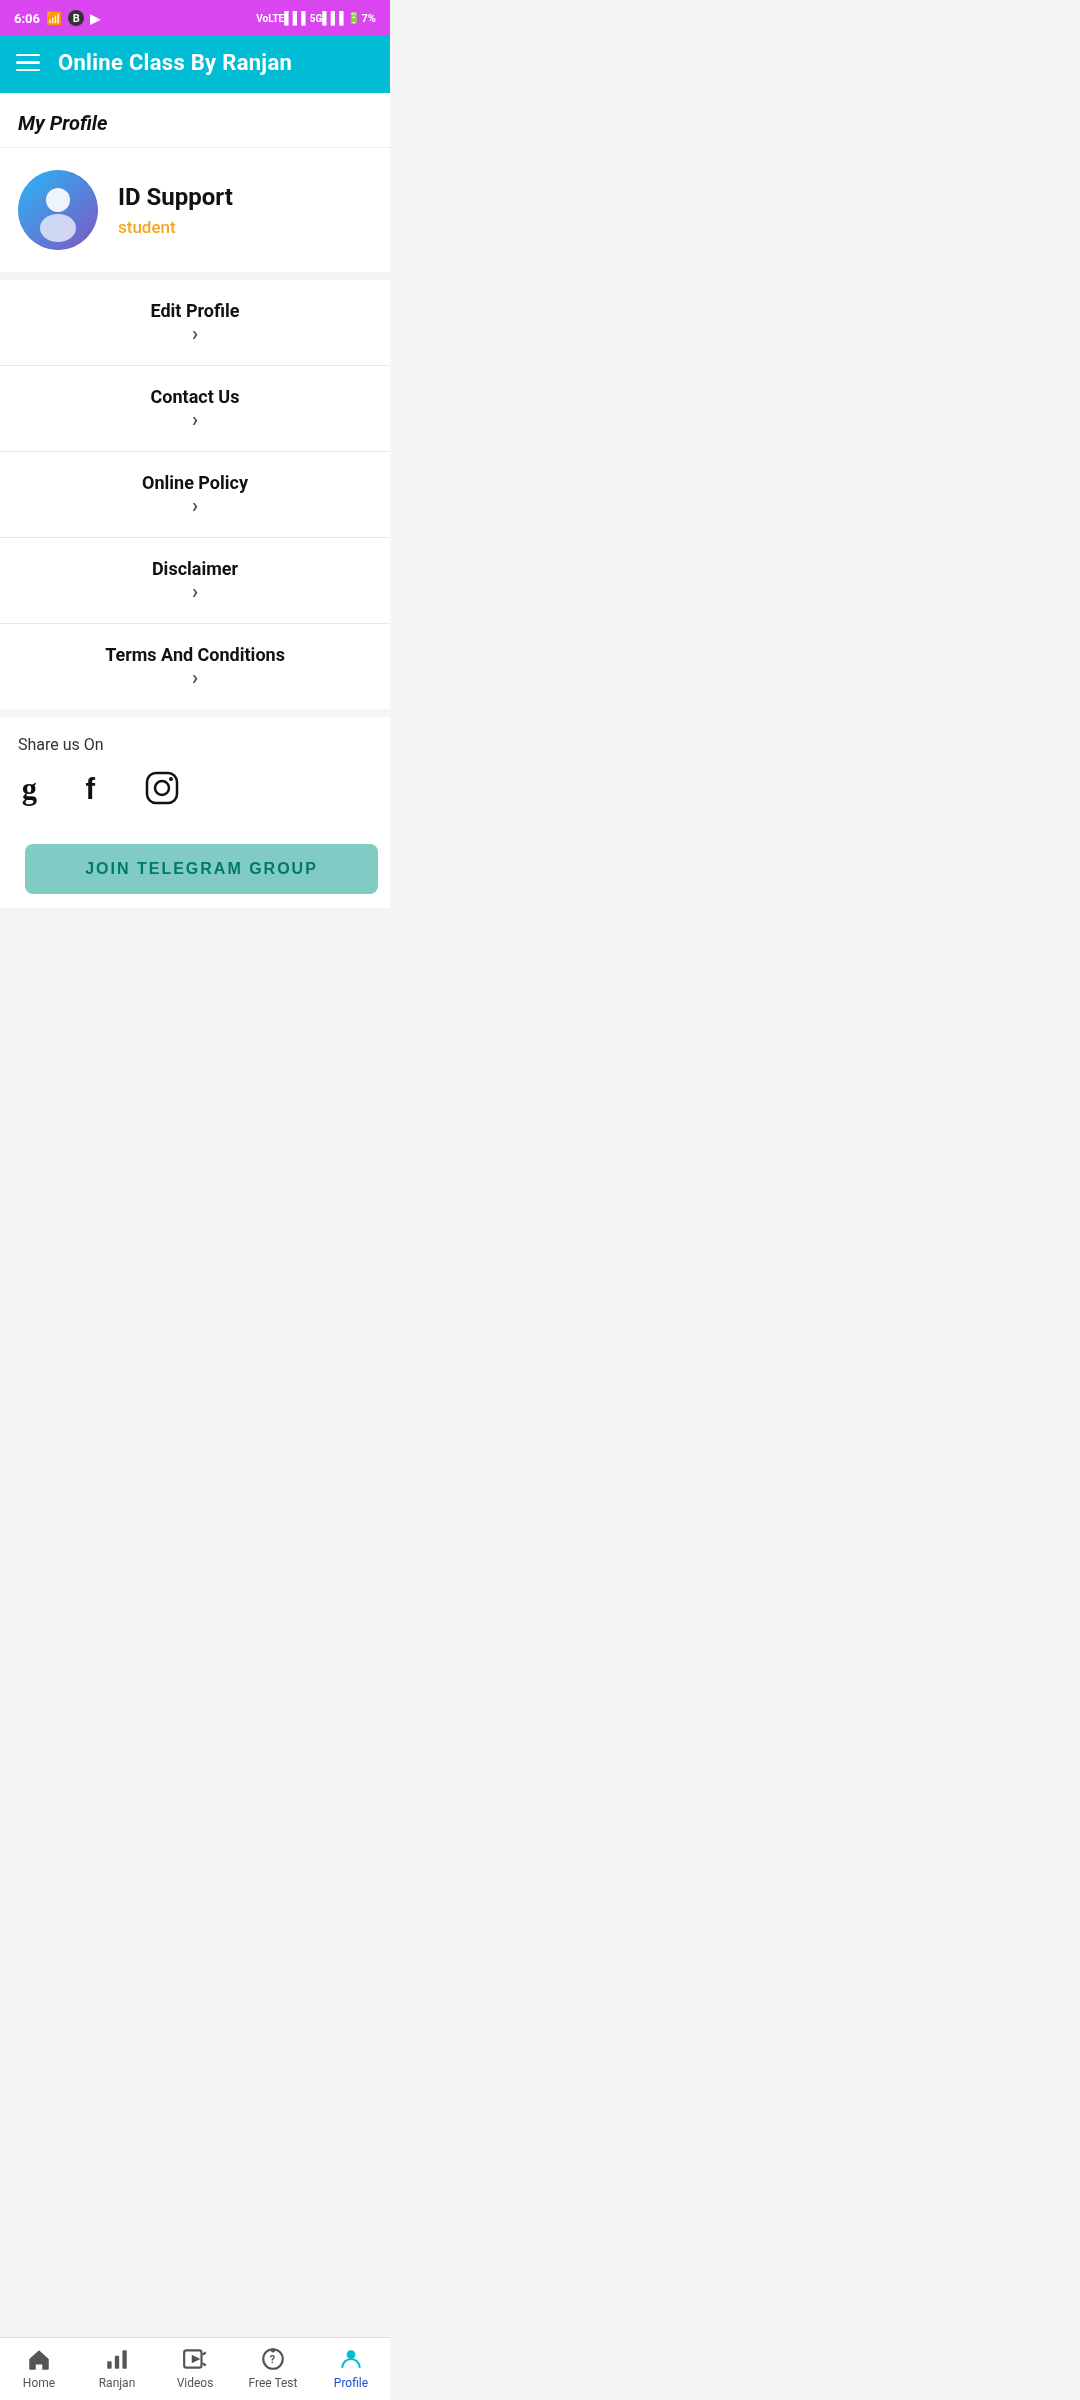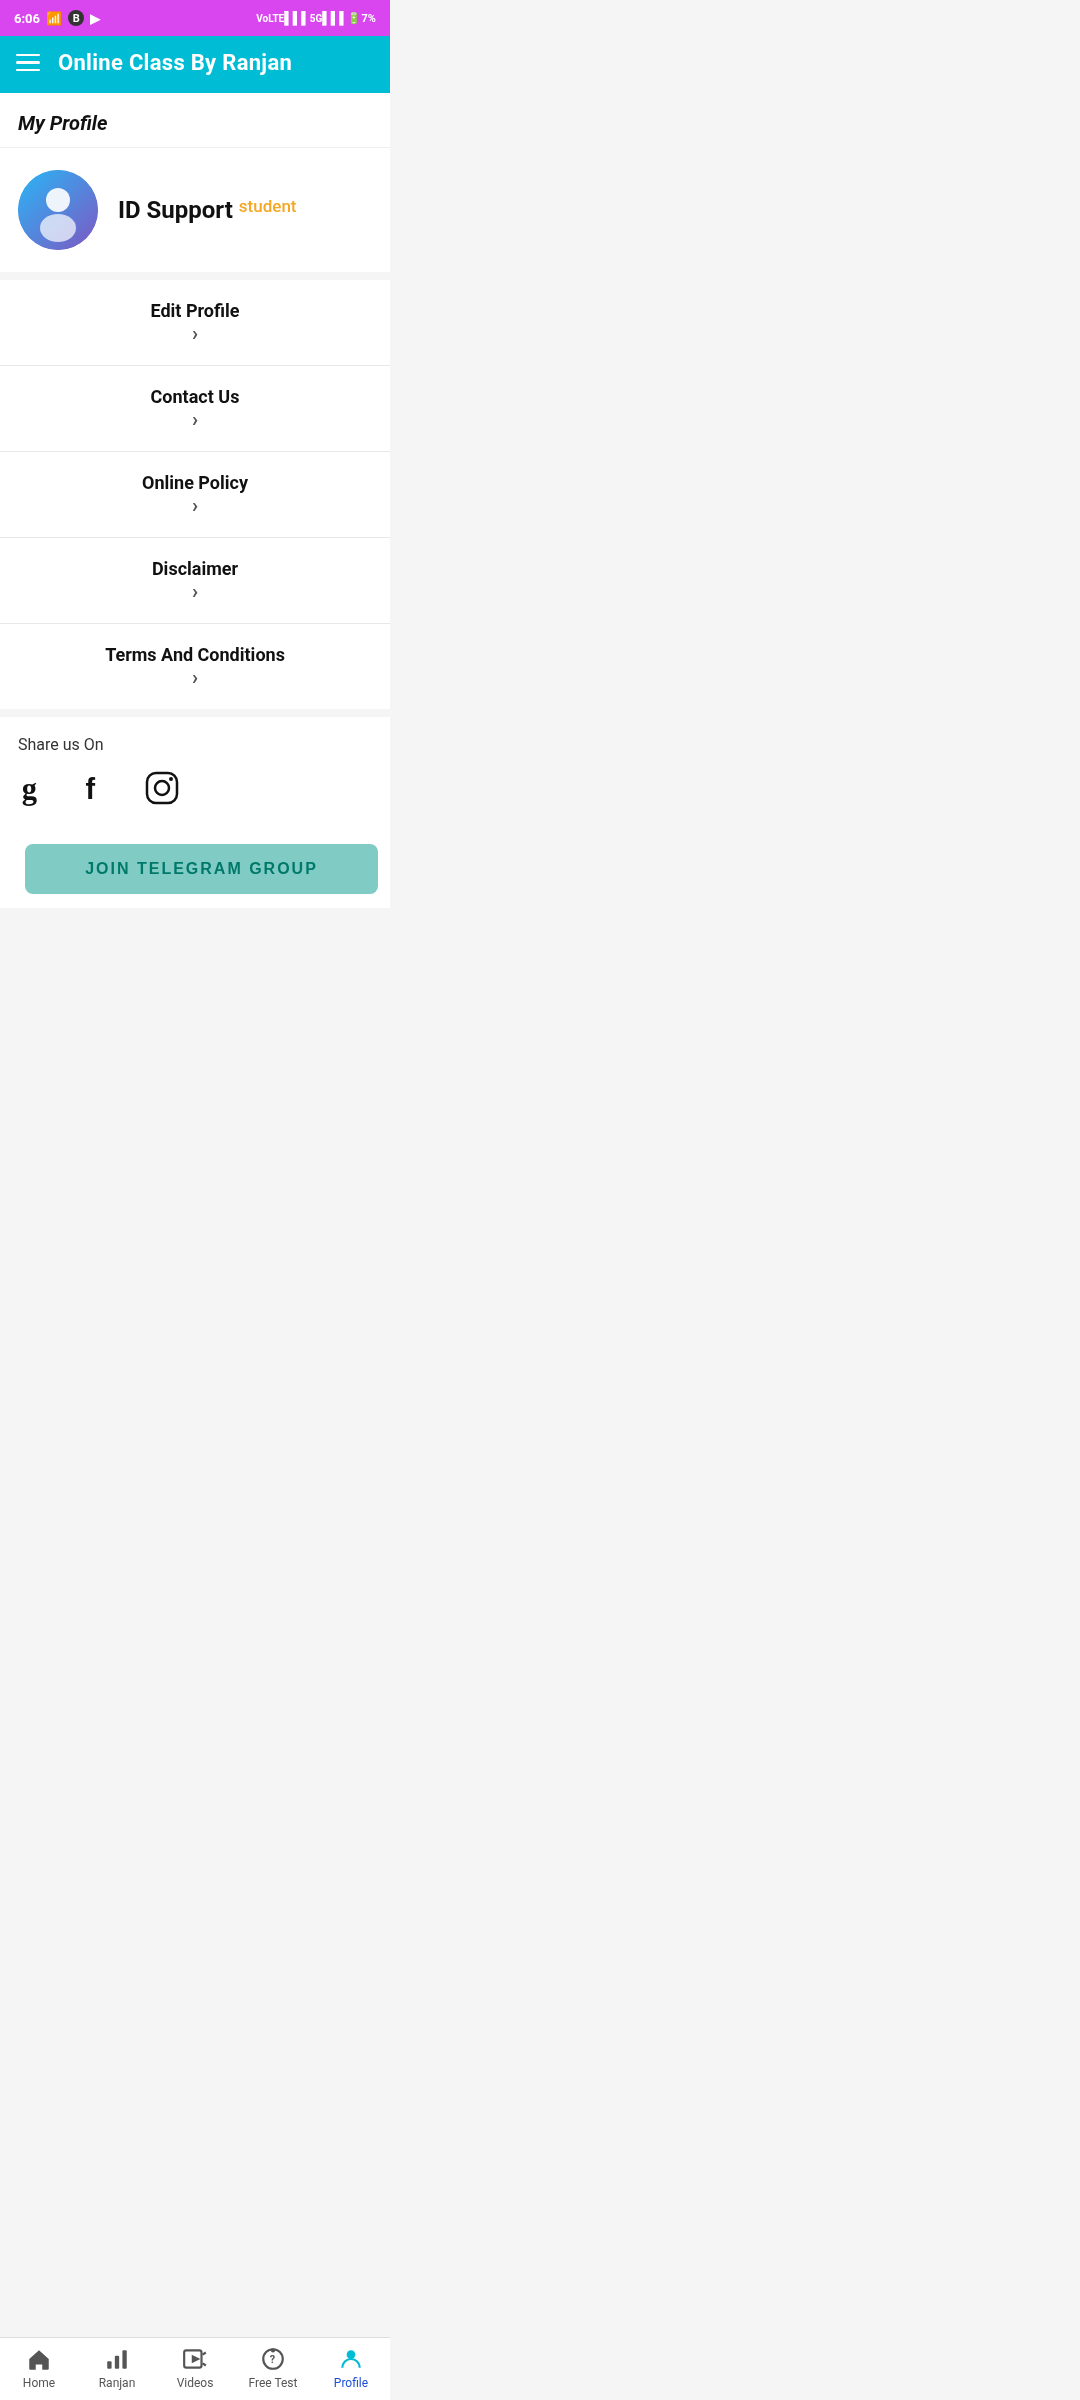--- a/index.html
+++ b/index.html
@@ -97,21 +97,21 @@
       border-radius: 50%;
       background: linear-gradient(145deg, #29b6f6, #7e57c2);
       display: flex;
       align-items: center;
       justify-content: center;
       overflow: hidden;
       flex-shrink: 0;
     }
     .profile-info {
       display: flex;
-      flex-direction: row;
+      flex-direction: column;
       gap: 6px;
     }
     .profile-name {
       font-size: 24px;
       font-weight: bold;
       color: #111;
     }
     .profile-role {
       font-size: 17px;
       color: #f5a623;

